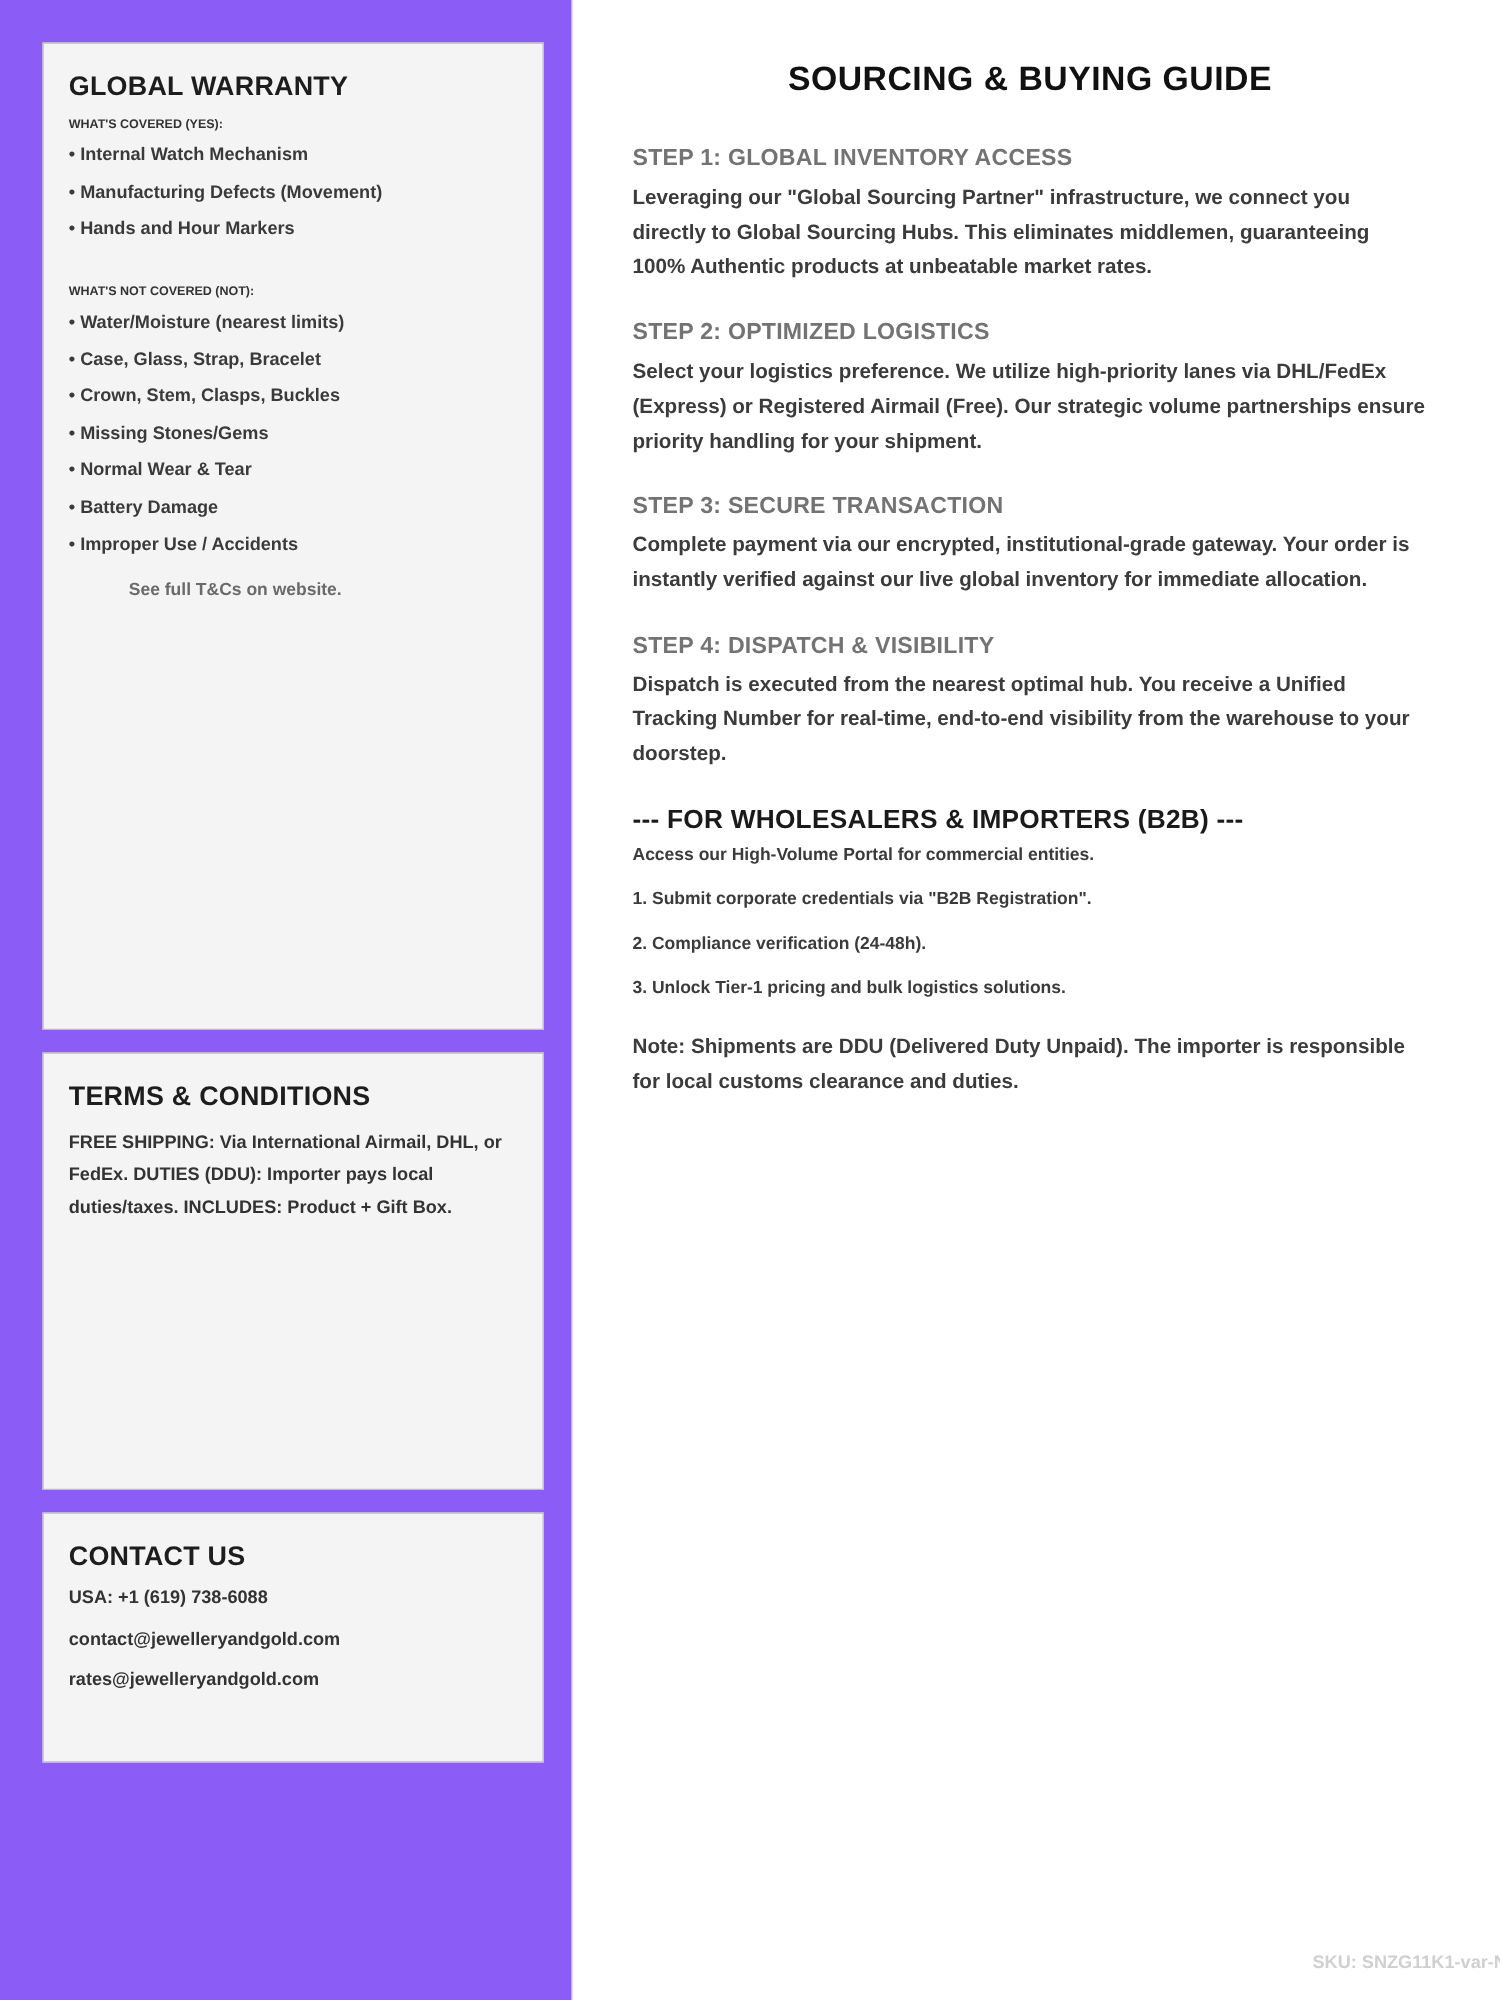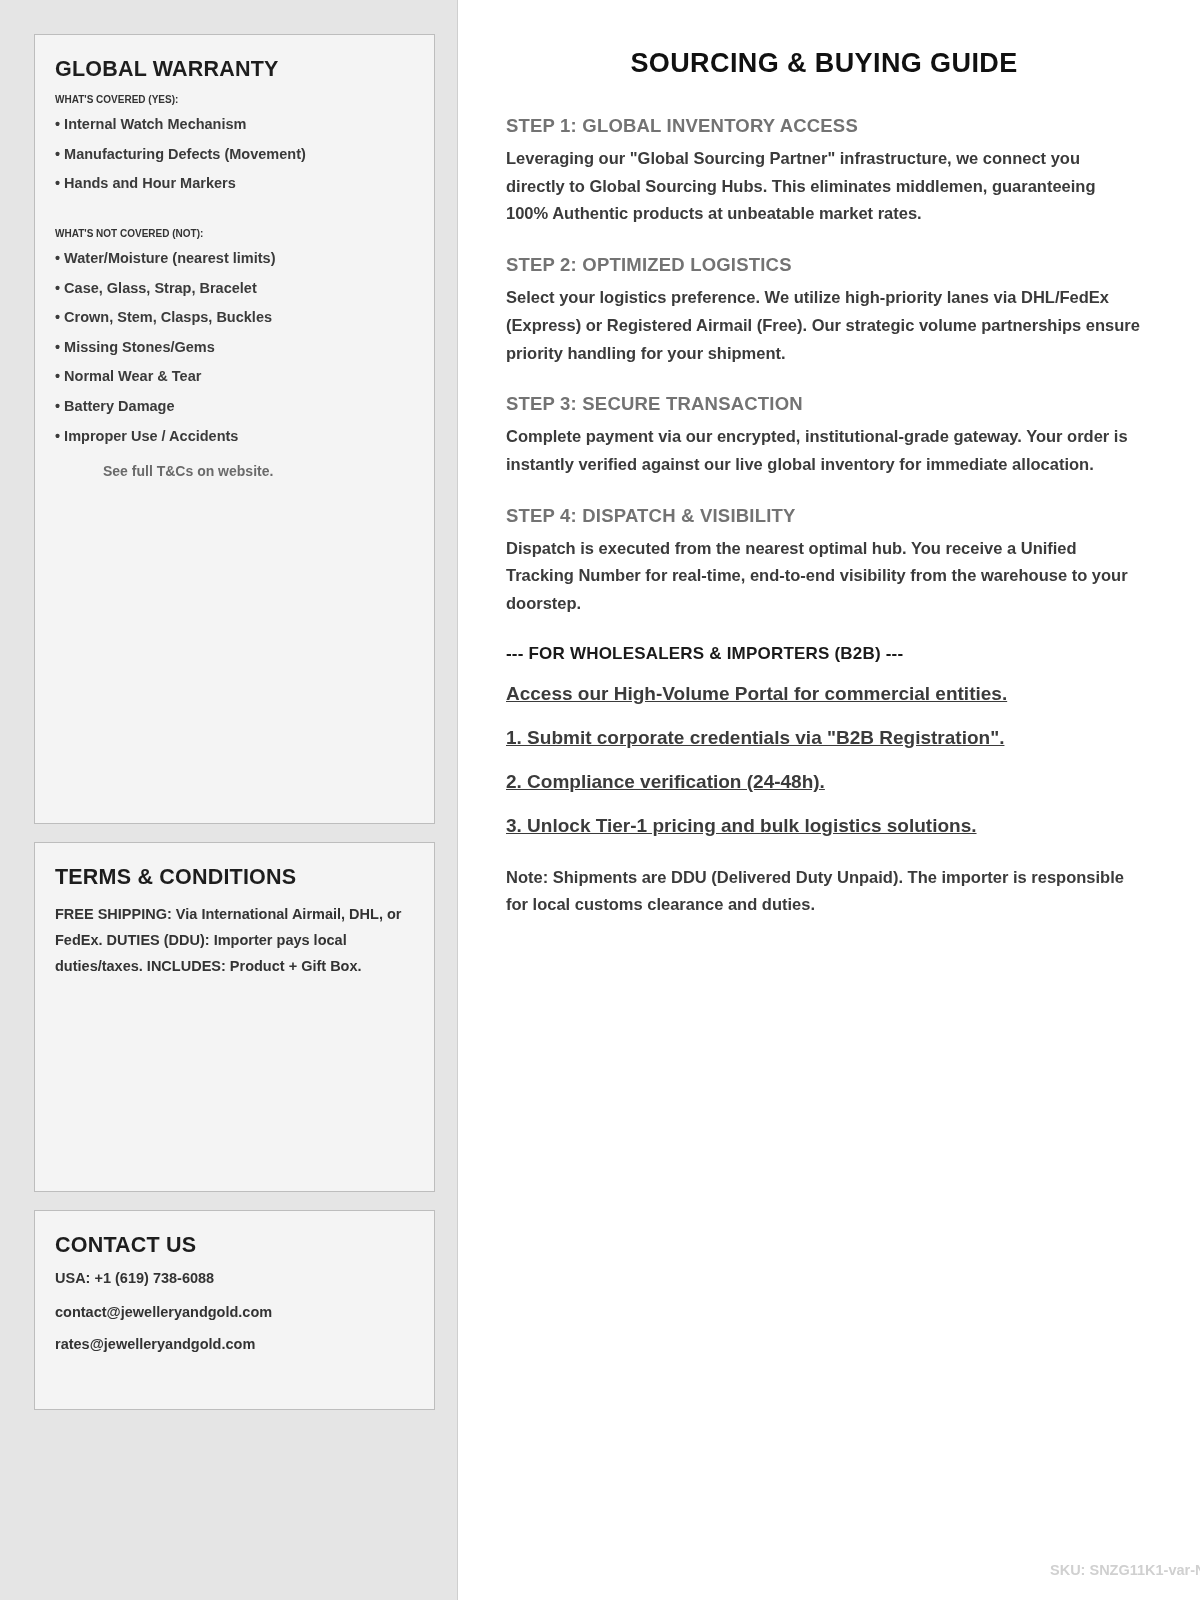--- a/index.html
+++ b/index.html
@@ -14,21 +14,21 @@
     position: relative;
     width: 1200px;
     height: 1600px;
     display: flex;
     overflow: hidden;
   }
   
   .left-col {
     width: 458px;
     height: 1600px;
-    background: #e5e5e5;
+    background: #8b5cf6;
     border-right: 1px solid #cfcfcf;
     padding: 34px 22px 0 34px;
     position: relative;
   }
   .panel {
     border: 1px solid #bdbdbd;
     background: #f4f4f4;
     padding: 22px 20px 22px 20px;
     margin-bottom: 18px;
   }
@@ -102,33 +102,32 @@
     letter-spacing: 0.2px;
     margin-bottom: 8px;
   }
   .step-body {
     font-size: 16.5px;
     font-weight: bold;
     color: #3b3b3b;
     line-height: 1.68;
   }
   .b2b-title {
-    font-size: 17px;
+    font-size: 21px;
     font-weight: bold;
     color: #1a1a1a;
     letter-spacing: 0.2px;
-    margin-bottom: 14px;
+    margin-bottom: 4px;
   }
   .b2b-para {
-    font-size: 19px;
+    font-size: 14px;
     font-weight: bold;
     color: #3b3b3b;
     line-height: 1.68;
     margin-bottom: 12px;
-    text-decoration: underline;
   }
   .b2b-note {
     font-size: 16.5px;
     font-weight: bold;
     color: #3b3b3b;
     line-height: 1.68;
     margin-top: 22px;
   }
   .sku {
     position: absolute;

